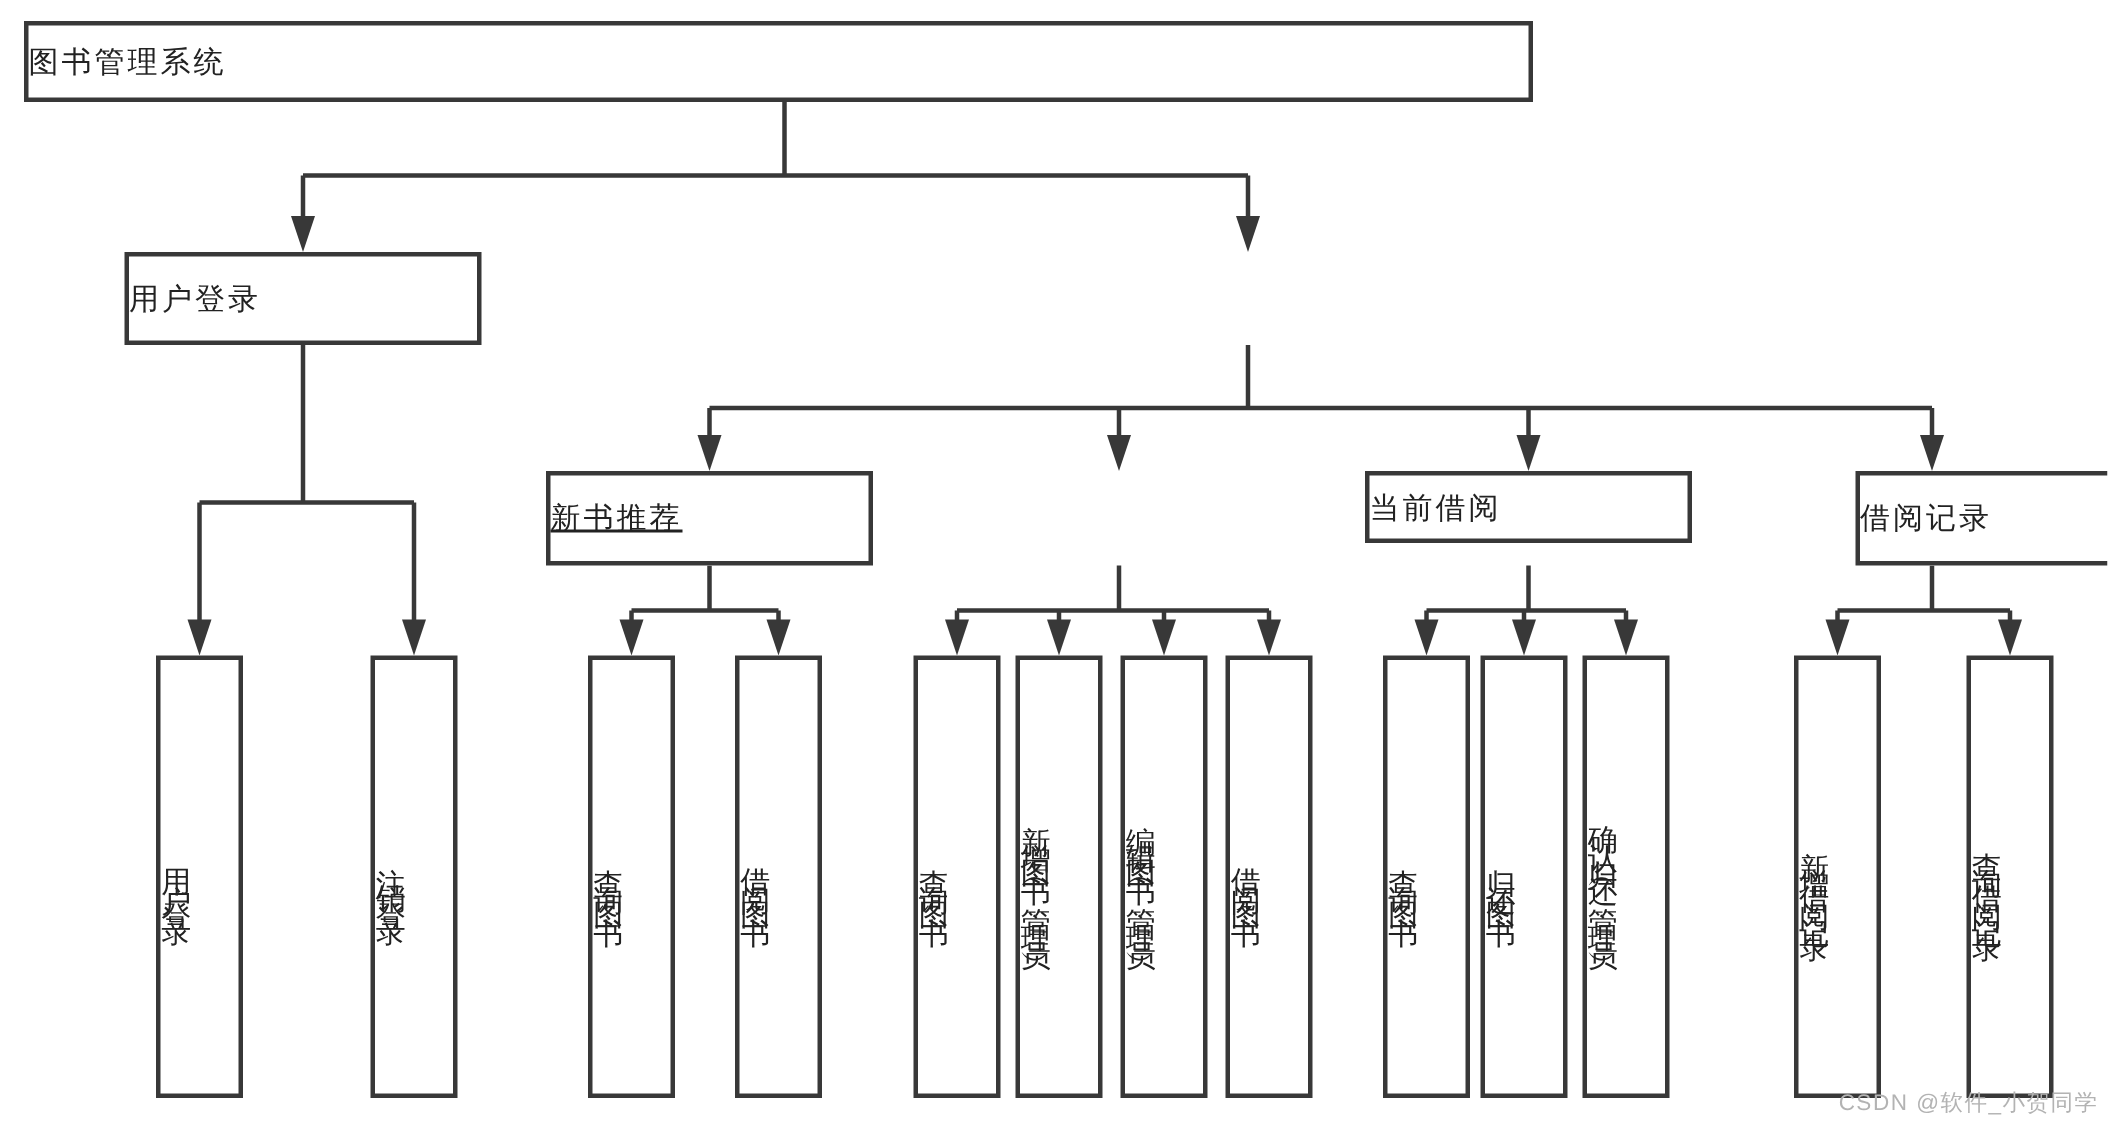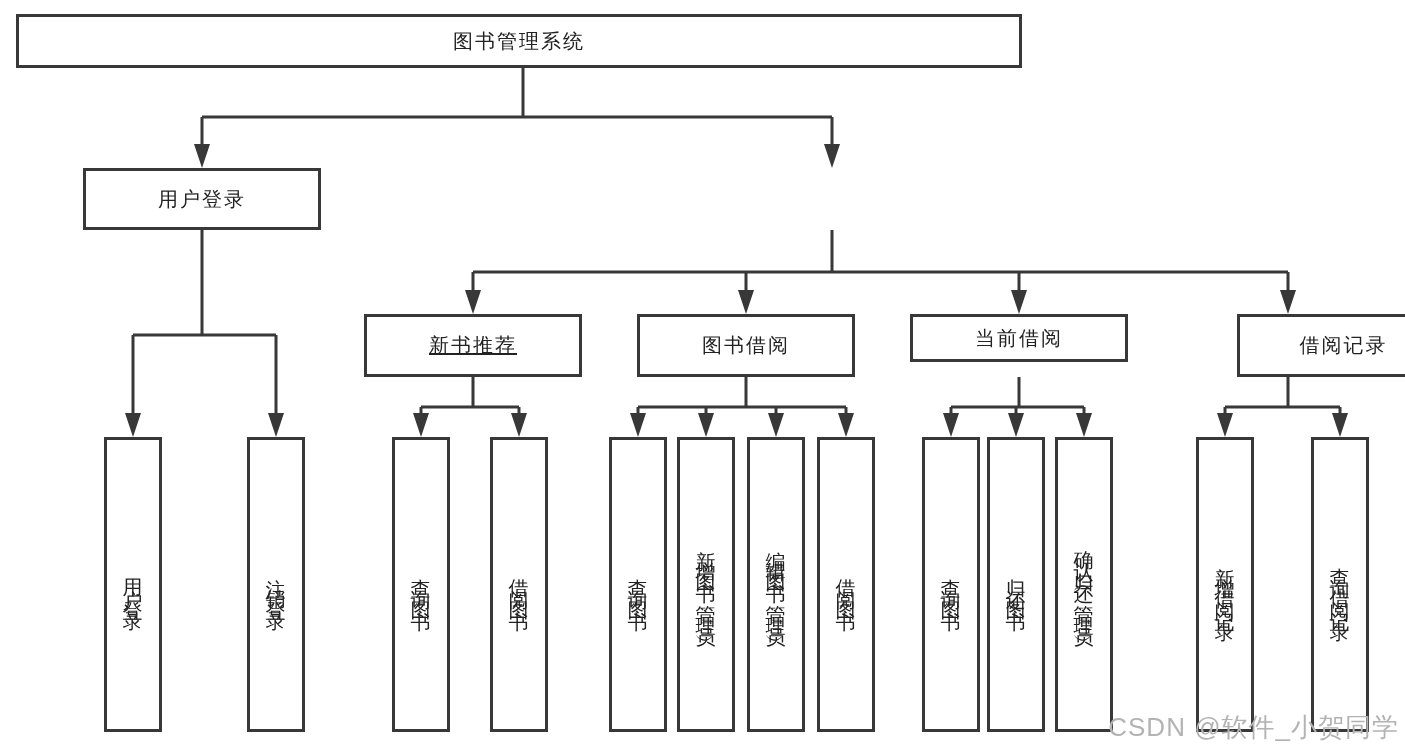--- a/index.html
+++ b/index.html
@@ -17,37 +17,37 @@
     overflow:hidden;
   }
   #wires{position:absolute;left:0;top:0;pointer-events:none;}
   #wires path{stroke:var(--line);stroke-width:3;fill:none;}
   #wires polygon{fill:var(--line);}
   .box{
     position:absolute;
     box-sizing:border-box;
     background:#fff;
     border:3px solid var(--line);
-    display:flex;align-items:center;justify-content:center;
+    display:flex;align-items:center;
     color:var(--text);
     font-size:20px;
     letter-spacing:2px;
     text-align:center;
   }
   .vbox .vtext{
     writing-mode:vertical-rl;
     line-height:1;
     letter-spacing:11px;
     white-space:nowrap;
   }
   #watermark{
     position:absolute;
     right:6px;bottom:2px;
     color:var(--wm);
-    font-size:26px;
+    font-size:15px;
     letter-spacing:1px;
     white-space:nowrap;
   }
 </style>
 </head>
 <body>
 
 <div id="canvas">
 
   <svg id="wires" width="1405" height="747" viewBox="0 0 1405 747">
@@ -104,23 +104,20 @@
     <span>图书管理系统</span>
   </div>
 
   <div class="box" style="left:83px;top:168px;width:238px;height:62px;">
     <span>用户登录</span>
   </div>
 
   <div class="box" style="left:364px;top:314px;width:218px;height:63px;text-decoration:underline;">
     <span>新书推荐</span>
   </div>
-  <div class="box" style="left:637px;top:314px;width:218px;height:63px;">
-    <span>图书借阅</span>
-  </div>
   <div class="box" style="left:910px;top:314px;width:218px;height:48px;">
     <span>当前借阅</span>
   </div>
   <div class="box" style="left:1237px;top:314px;width:213px;height:63px;">
     <span>借阅记录</span>
   </div>
 
   <div class="box vbox" style="left:104px;top:437px;width:58px;height:295px;">
     <span class="vtext">用户登录</span>
   </div>

